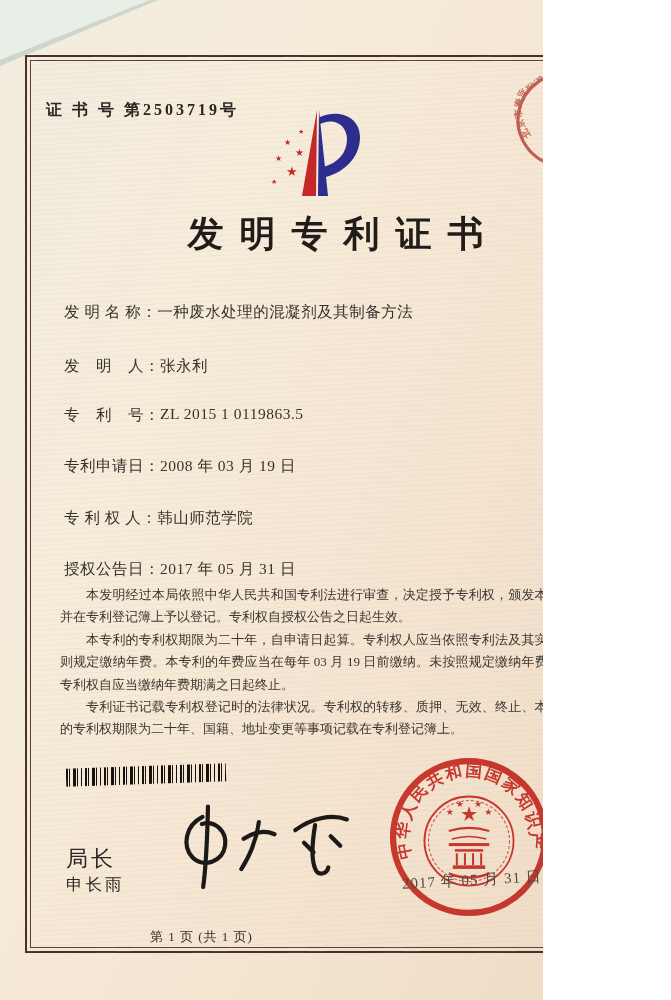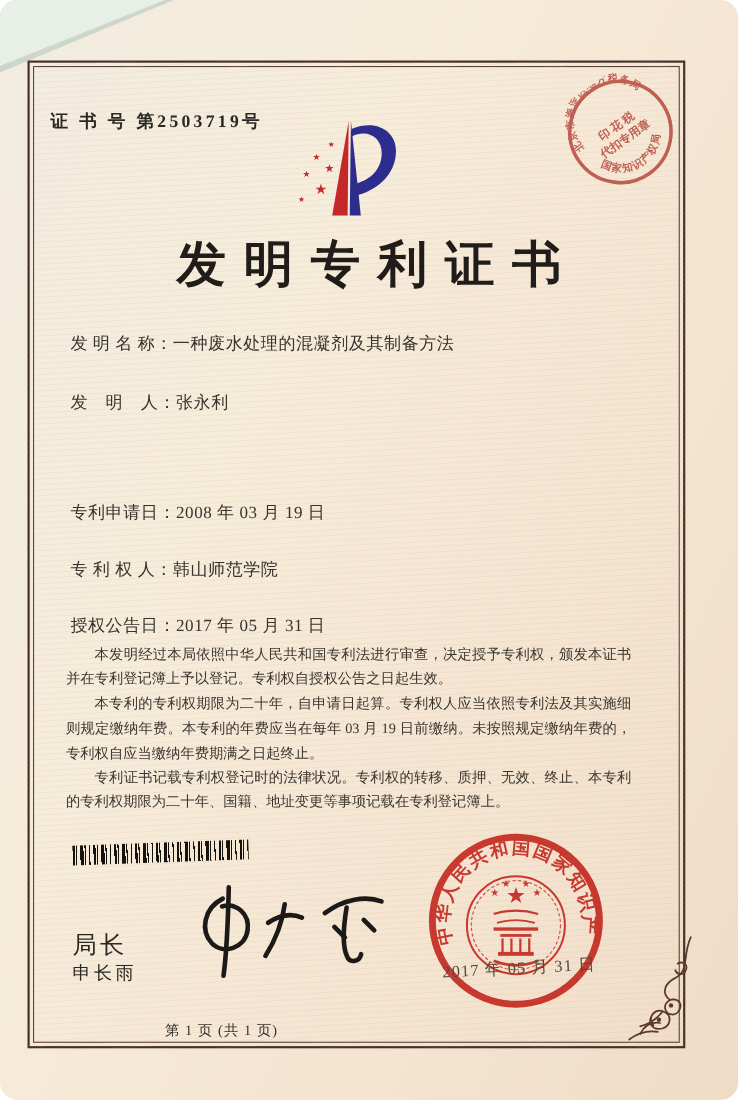--- a/index.html
+++ b/index.html
@@ -1,36 +1,36 @@
 <!DOCTYPE html>
 <html><head>
 <meta charset="utf-8">
 <style>
   html,body{margin:0;padding:0;}
-  .page{position:relative;width:671px;height:1000px;overflow:hidden;
+  .page{position:relative;width:543px;height:1000px;overflow:hidden;
     background:linear-gradient(115deg,#f2ece0 0%,#f6ecda 35%,#f4e4d0 70%,#efdcc6 100%);
-    font-family:"Liberation Serif","DejaVu Serif",serif;color:#3b3833;border-radius:16px;}
+    font-family:"Liberation Serif","DejaVu Serif",serif;color:#3b3833;}
   .scan-edge{position:absolute;left:0;top:0;width:170px;height:80px;
     background:#ccd6cb;clip-path:polygon(0 0,158px 0,0 66px);}
   .scan-edge2{position:absolute;left:0;top:0;width:170px;height:80px;
     background:#e7efe6;clip-path:polygon(0 0,150px 0,0 60px);}
   .texture{position:absolute;left:25px;top:55px;width:600px;height:900px;
     background:repeating-linear-gradient(177deg,rgba(206,150,135,.09) 0 1px,transparent 1px 5px);
     pointer-events:none;}
   .frame{position:absolute;left:25px;top:55px;width:598px;height:898px;
     border:2.5px solid #46302a;box-sizing:border-box;}
   .frame-inner{position:absolute;left:3px;top:3px;right:3px;bottom:3px;
     border:1px solid #5a413a;}
   .cert-no{position:absolute;left:46px;top:100px;font-size:16px;letter-spacing:3px;
     color:#2a2823;font-weight:bold;}
   .logo{position:absolute;left:268px;top:104px;width:106px;height:100px;}
   .tax-stamp{position:absolute;left:514px;top:70px;width:100px;height:100px;
     transform:rotate(-35deg);opacity:.78;mix-blend-mode:multiply;}
   .title{position:absolute;left:0;width:671px;top:210px;margin:0;text-align:center;
-    font-size:45px;font-weight:bold;letter-spacing:16px;text-indent:16px;color:#1f1c19;}
+    font-size:36px;font-weight:bold;letter-spacing:16px;text-indent:16px;color:#1f1c19;}
   .field{position:absolute;left:64px;display:flex;font-size:15.5px;color:#36332d;
     letter-spacing:.5px;white-space:nowrap;}
   .f0{top:302px}.f1{top:356px}.f2{top:405px}.f3{top:456px}.f4{top:508px}.f5{top:559px}
   .body-text{position:absolute;left:60px;top:584px;width:514px;}
   .body-text p{margin:0;text-indent:2em;font-size:13px;line-height:22.4px;
     text-align:justify;color:#3a362f;}
   .barcode{position:absolute;left:66px;top:766px;width:160px;height:18px;transform:rotate(-2deg);
     background:repeating-linear-gradient(90deg,#16120e 0 2px,transparent 2px 3px,
       #16120e 3px 4px,transparent 4px 7px,#16120e 7px 10px,transparent 10px 11px,
       #16120e 11px 12px,transparent 12px 15px,#16120e 15px 16px,transparent 16px 19px);}
@@ -91,20 +91,24 @@
 
   <h1 class="title">发明专利证书</h1>
 
   <div class="field f0">
     <span>发 明 名 称：</span>
     <span>一种废水处理的混凝剂及其制备方法</span>
   </div>
   <div class="field f1">
     <span>发　明　人：</span>
     <span>张永利</span>
+  </div>
+  <div class="field f2">
+    <span>专　利　号：</span>
+    <span>ZL 2015 1 0119863.5</span>
   </div>
   <div class="field f3">
     <span>专利申请日：</span>
     <span>2008 年 03 月 19 日</span>
   </div>
   <div class="field f4">
     <span>专 利 权 人：</span>
     <span>韩山师范学院</span>
   </div>
   <div class="field f5">

